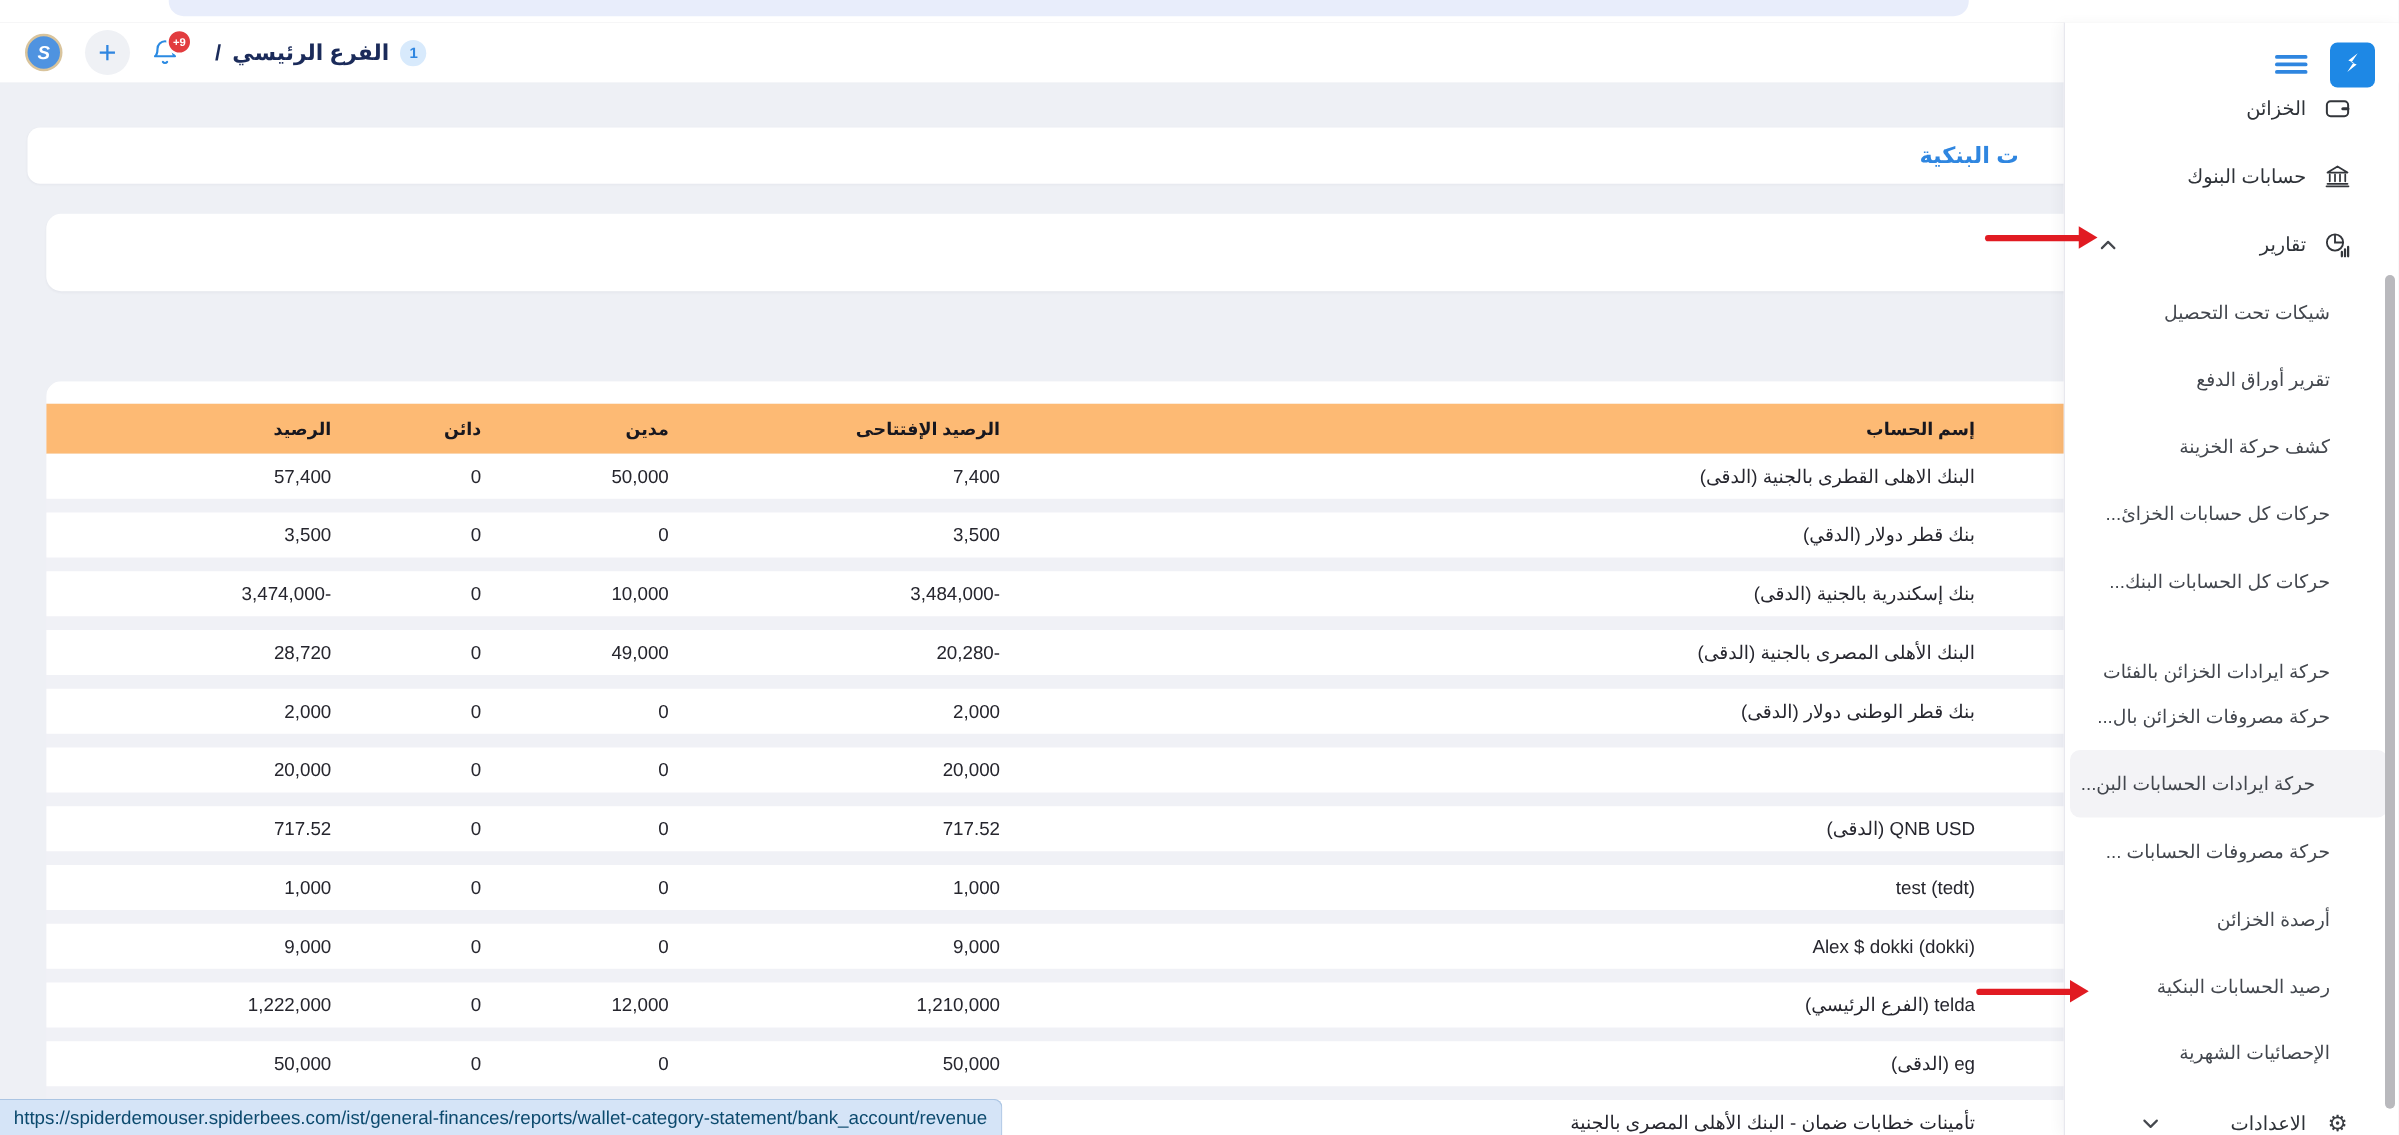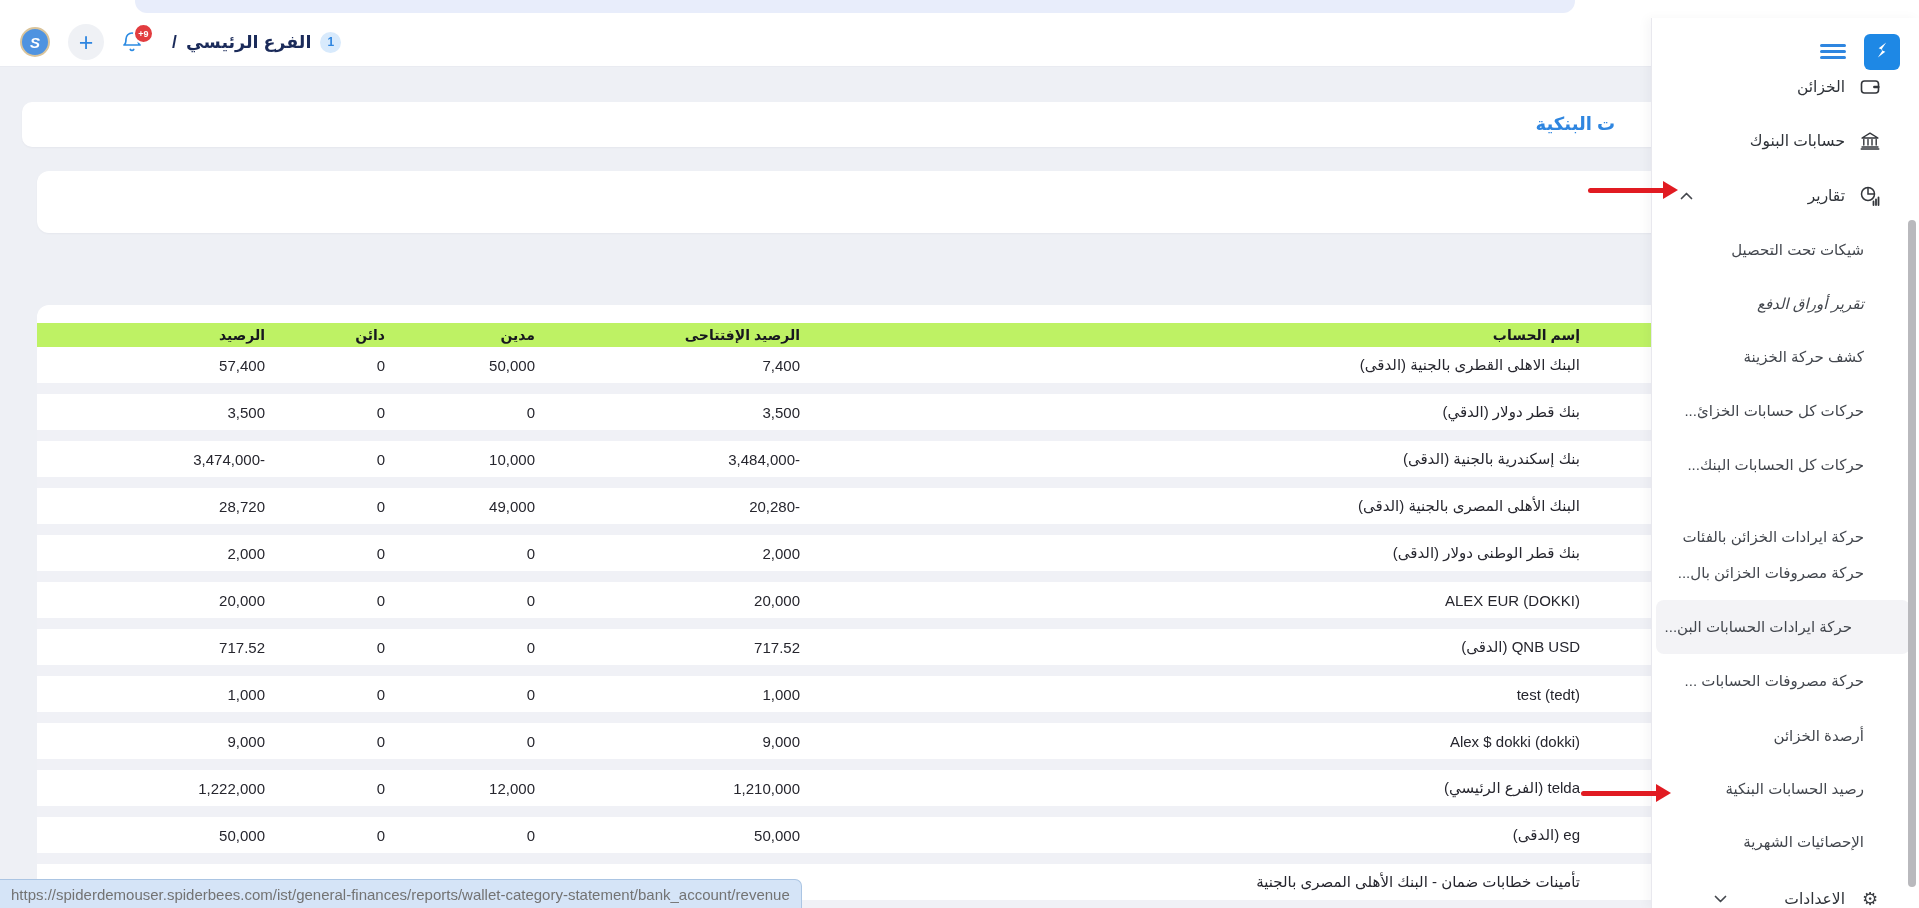--- a/index.html
+++ b/index.html
@@ -24,27 +24,27 @@
   
   .title-strip{position:absolute;left:22px;top:102px;width:1645px;height:45px;background:#fff;border-radius:10px 0 0 10px;
                box-shadow:0 1px 2px rgba(20,20,40,.04);z-index:2}
   .title-strip span{position:absolute;right:52px;top:0;line-height:45px;color:#2f86e0;font-weight:bold;font-size:18px}
   .toolbar-box{position:absolute;left:37px;top:171px;width:1630px;height:62px;background:#fff;border-radius:12px;
                box-shadow:0 1px 2px rgba(20,20,40,.04);z-index:2}
   .table-card{position:absolute;left:37px;top:305px;width:1630px;height:620px;border-radius:12px 12px 0 0;
               background:#f0f1f6;overflow:hidden;z-index:2}
   .card-top{height:18px;background:#fff}
   .grid{display:grid;grid-template-columns:228px 120px 150px 265px 1fr;direction:ltr;align-items:center}
-  .thead{height:24px;background:#bef264;font-weight:bold;font-size:14px;color:#17171f}
+  .thead{height:40px;background:#fdba74;font-weight:bold;font-size:14px;color:#17171f}
   .thead>div,.trow>div{text-align:right}
   .trow{height:36px;background:#fff;margin-bottom:11px;font-size:15px;color:#26262e;cursor:pointer}
   .cell-name{direction:rtl;padding-right:87px}
   
   .status-tip{position:absolute;left:0;bottom:0;height:28px;background:#d5e4f7;border:1px solid #abc5e3;border-left:none;border-bottom:none;
-              border-radius:0 7px 0 0;display:flex;align-items:center;padding:0 11px;font-size:15px;color:#737373;z-index:25;white-space:nowrap}
+              border-radius:0 7px 0 0;display:flex;align-items:center;padding:0 11px;font-size:15px;color:#0c4a6e;z-index:25;white-space:nowrap}
   
   .sidebar{position:absolute;top:18px;right:0;width:267px;height:890px;background:#fff;border-left:1px solid #e8e8ee;
            box-shadow:-4px 0 10px rgba(30,30,60,.04);z-index:20}
   .sb-logo{position:absolute;top:16px;right:19px;width:36px;height:36px;border-radius:6px;background:#1e88e5;
            display:flex;align-items:center;justify-content:center;cursor:pointer}
   .sb-burger{position:absolute;top:26px;right:73px;width:26px;cursor:pointer}
   .sb-burger span{display:block;height:2.6px;background:#2f86e0;border-radius:2px;margin-bottom:3.6px}
   .nav-item{position:absolute;left:0;right:0;height:54px;display:flex;align-items:center;direction:rtl;
             font-size:15px;color:#43474e;padding-right:55px;box-sizing:border-box;cursor:pointer}
   .nav-item.main{padding-right:38px;font-size:15.5px;color:#2e3238;gap:14px;font-weight:500}
@@ -142,21 +142,20 @@
           <div>0</div>
           <div>0</div>
           <div>2,000</div>
           <div class="cell-name">بنك قطر الوطنى دولار (الدقى)</div>
         </div>
         <div class="grid trow">
           <div>20,000</div>
           <div>0</div>
           <div>0</div>
           <div>20,000</div>
-          <div class="cell-name">ALEX EUR (DOKKI)</div>
         </div>
         <div class="grid trow">
           <div>717.52</div>
           <div>0</div>
           <div>0</div>
           <div>717.52</div>
           <div class="cell-name">QNB USD (الدقى)</div>
         </div>
         <div class="grid trow">
           <div>1,000</div>
@@ -243,21 +242,21 @@
           <span>تقارير</span>
           <span class="chev">
             <svg width="13" height="8" viewBox="0 0 13 8" fill="none" stroke="#45484e" stroke-width="1.7" stroke-linecap="round" stroke-linejoin="round">
               <path d="M1.5 6.5 L6.5 1.5 L11.5 6.5"></path>
             </svg>
           </span>
         </div>
         <div class="nav-item" style="top: 205px;">
           <span>شيكات تحت التحصيل</span>
         </div>
-        <div class="nav-item" style="top: 259px; font-style: italic;">
+        <div class="nav-item" style="top: 259px;">
           <span>تقرير أوراق الدفع</span>
         </div>
         <div class="nav-item" style="top: 312px;">
           <span>كشف حركة الخزينة</span>
         </div>
         <div class="nav-item" style="top: 366px;">
           <span>حركات كل حسابات الخزائ...</span>
         </div>
         <div class="nav-item" style="top: 420px;">
           <span>حركات كل الحسابات البنك...</span>

